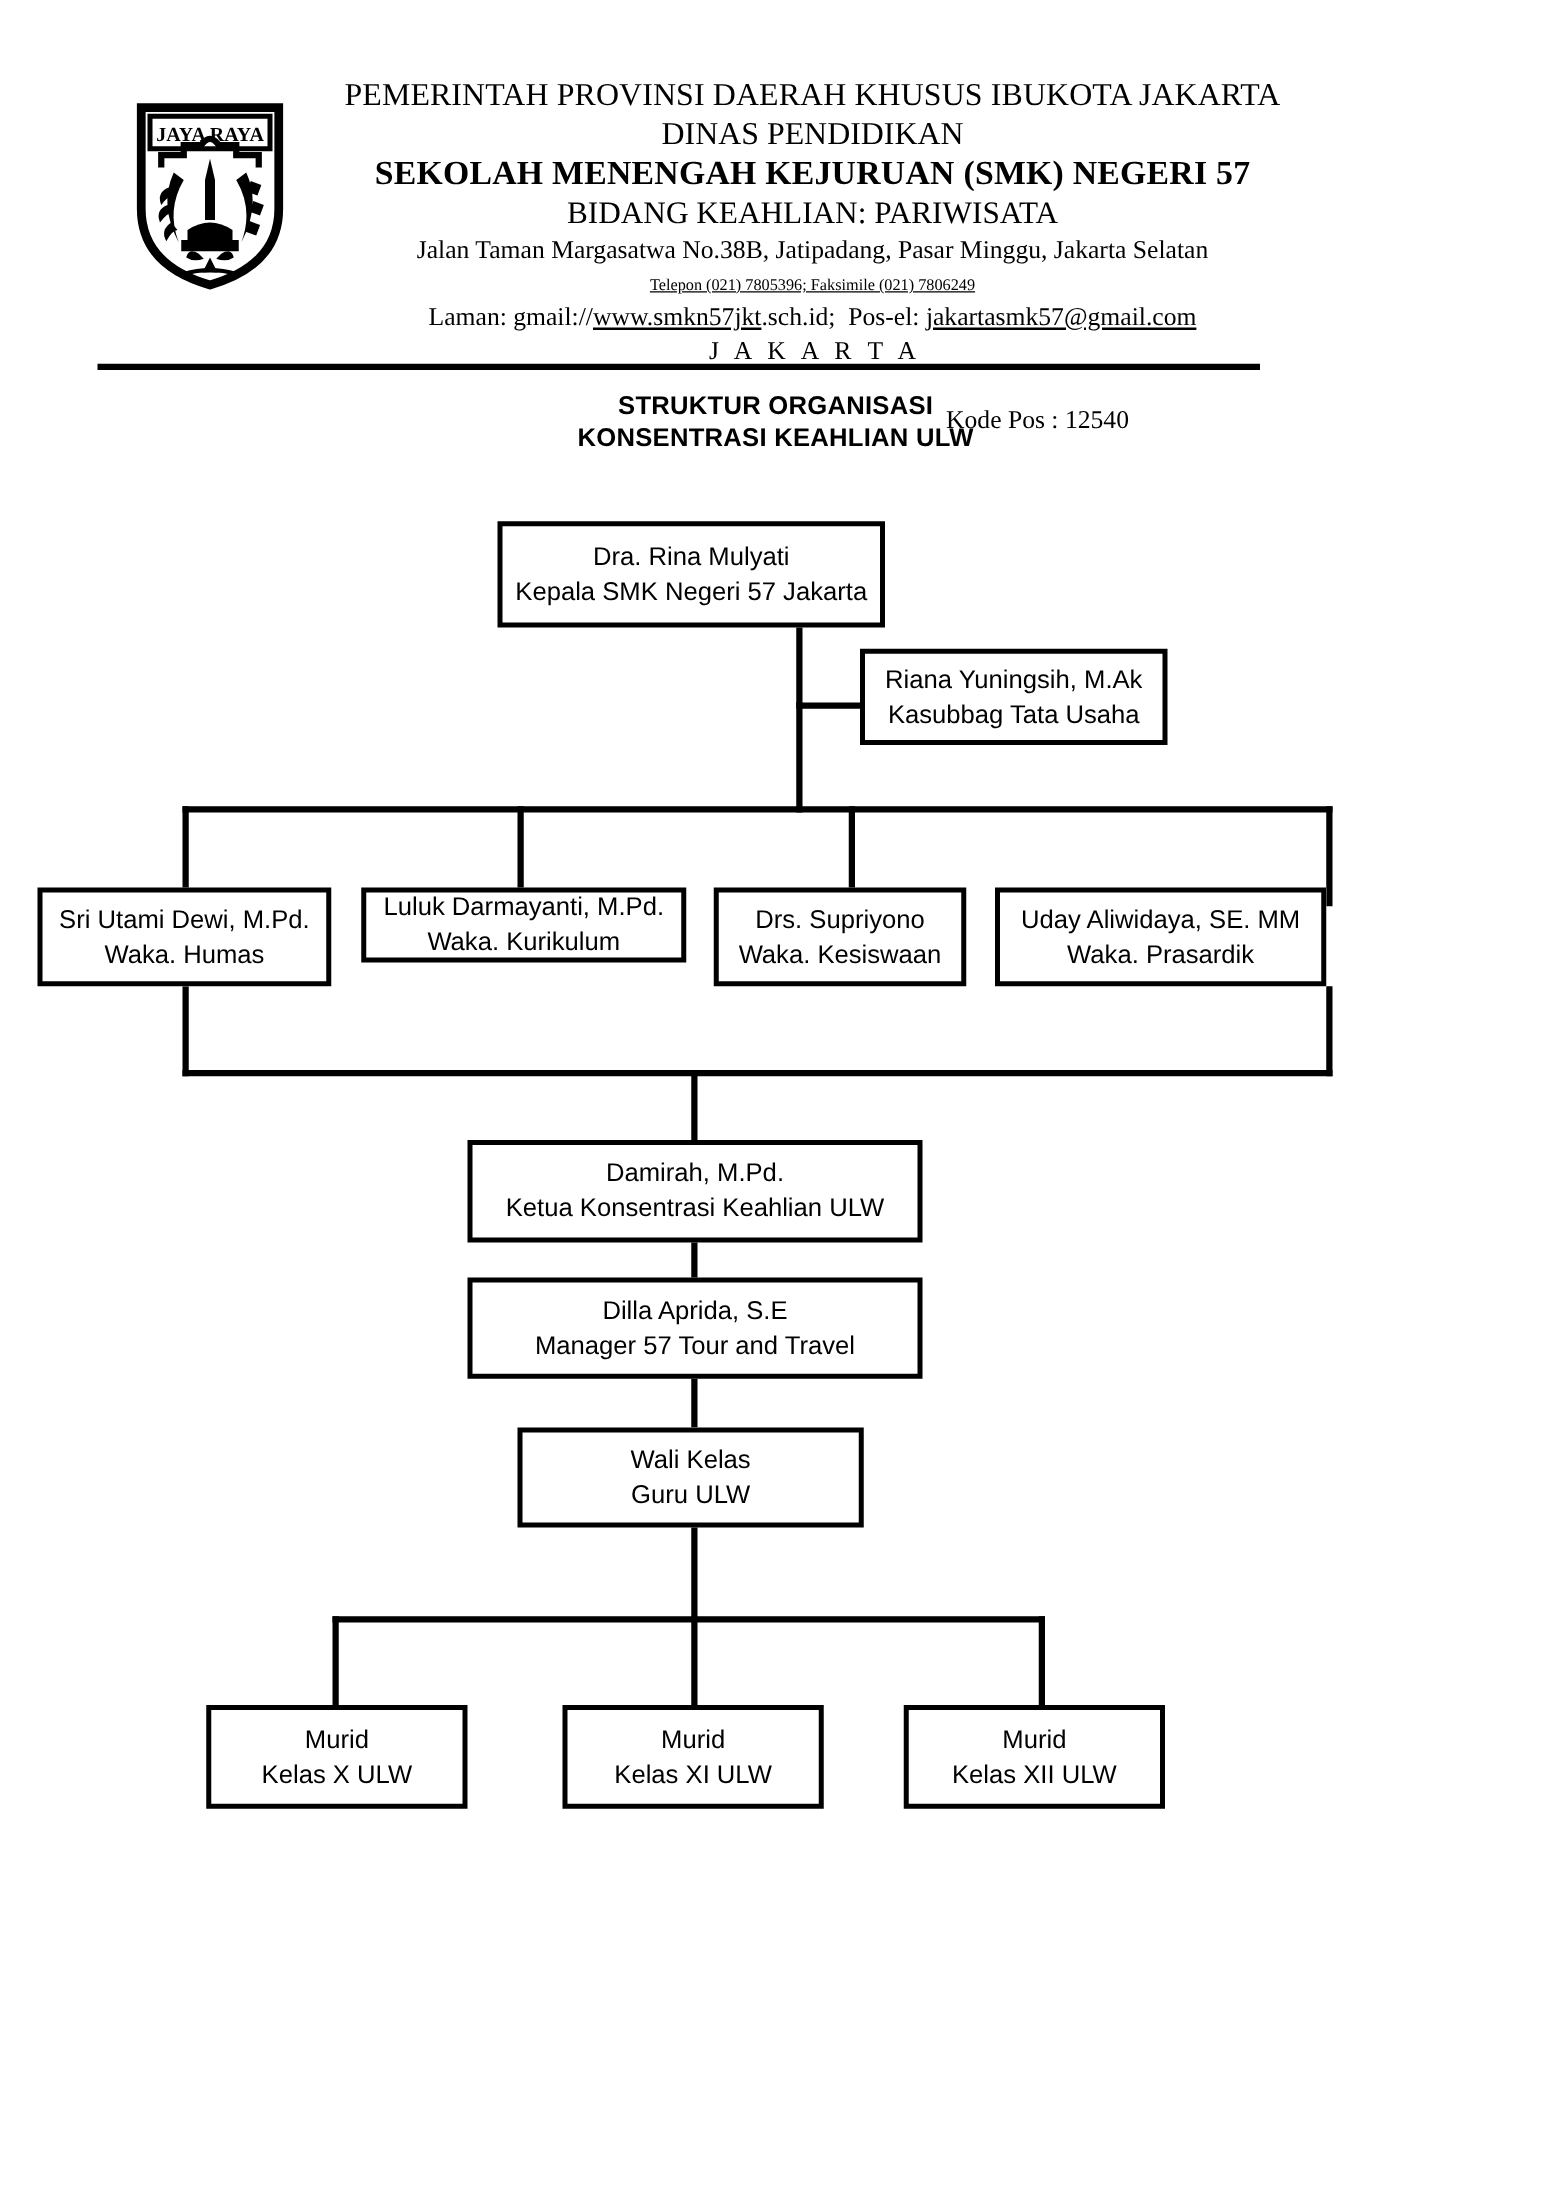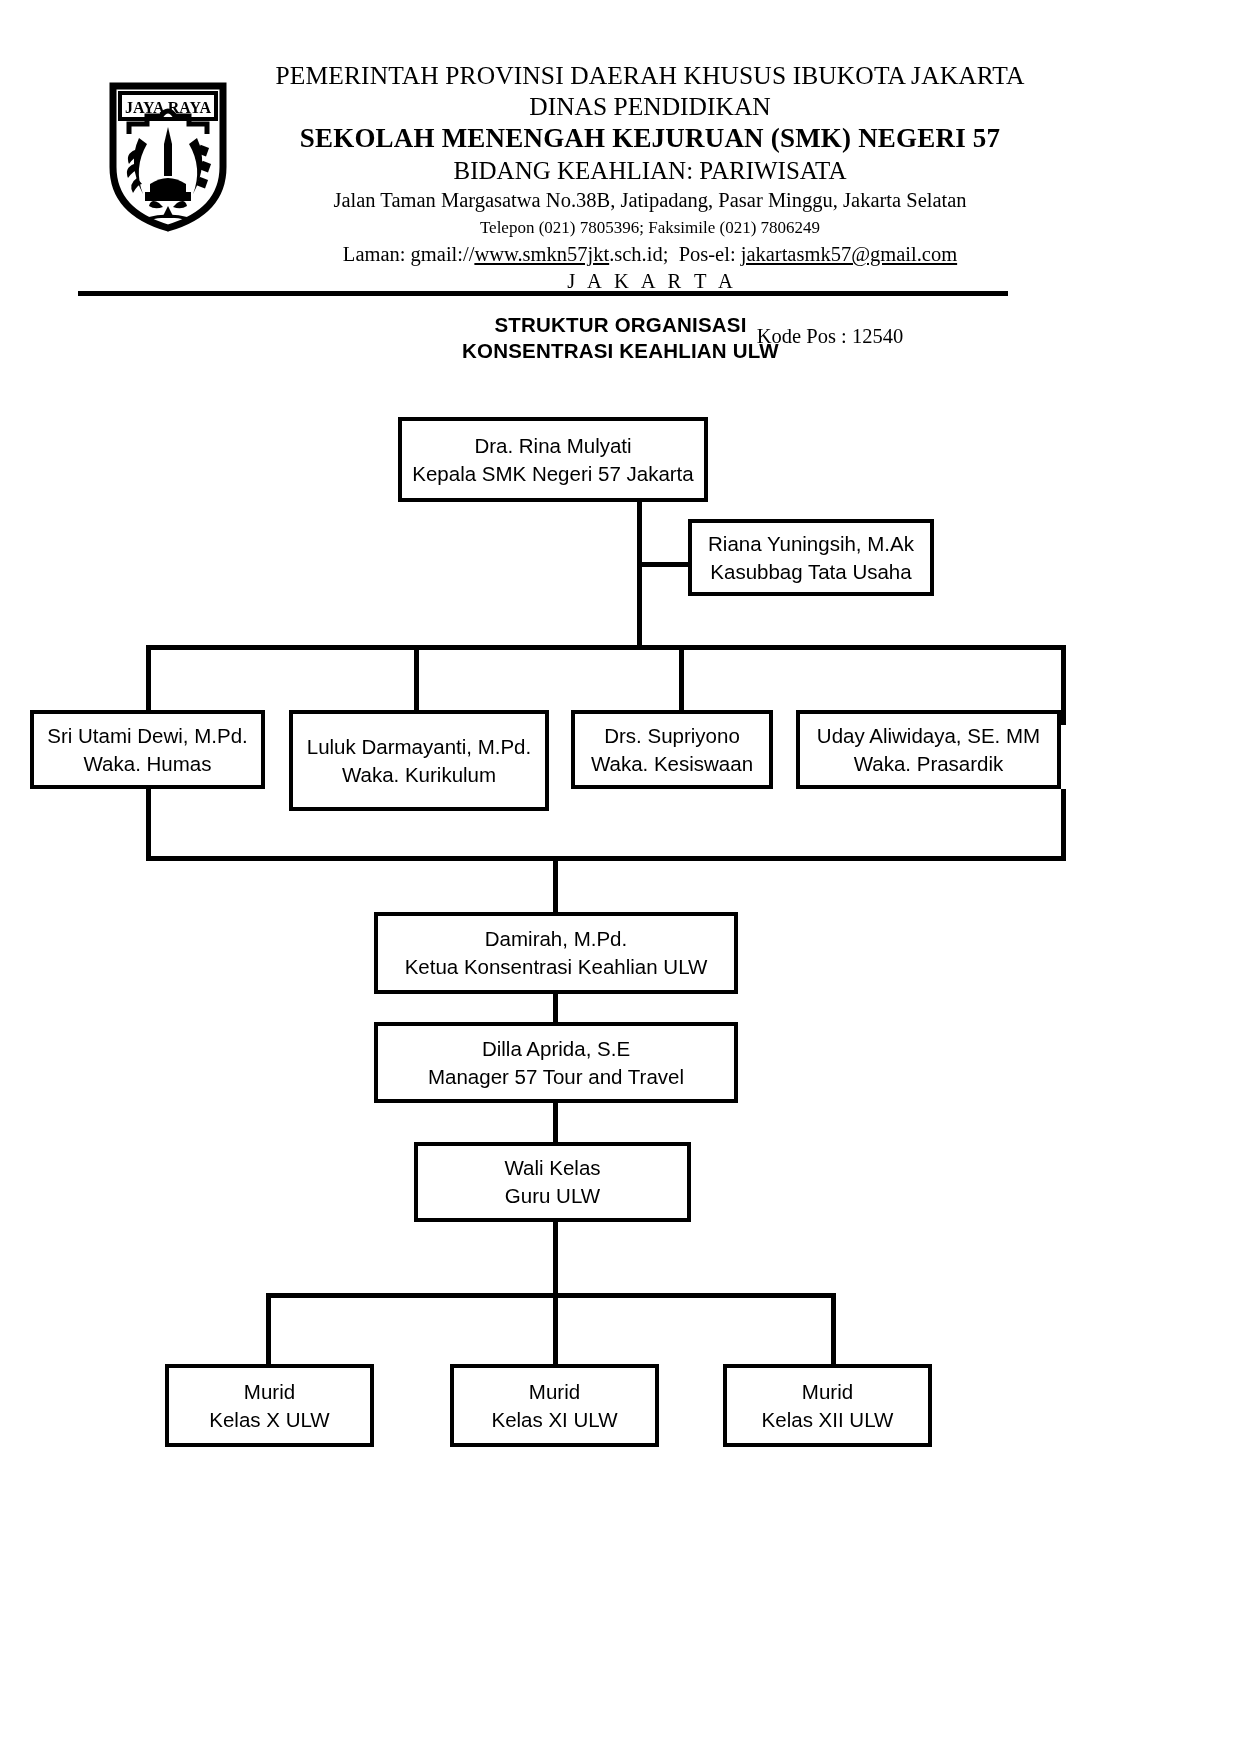--- a/index.html
+++ b/index.html
@@ -65,22 +65,23 @@
   }
   .hl4 {
     font-size: 25px;
     line-height: 32px;
   }
   .hl5 {
     font-size: 20.5px;
     line-height: 27px;
   }
   .hl6 {
-    font-size: 17px;
-    line-height: 27px;
+    font-size: 13px;
+    line-height: 27px;
+    text-decoration: underline;
   }
   .hl7 {
     font-size: 20.5px;
     line-height: 27px;
   }
   .hl8 {
     font-size: 20.5px;
     line-height: 27px;
     letter-spacing: 4px;
     padding-left: 4px;
@@ -231,21 +232,21 @@
   <div class="node" style="left:688px; top:519px; width:246px; height:77px;">
     <span class="ln">Riana Yuningsih, M.Ak</span>
     <span class="ln">Kasubbag Tata Usaha</span>
   </div>
 
   <div class="node" style="left:30px; top:710px; width:235px; height:79px;">
     <span class="ln">Sri Utami Dewi, M.Pd.</span>
     <span class="ln">Waka. Humas</span>
   </div>
 
-  <div class="node" style="left:289px; top:710px; width:260px; height:101px;">
+  <div class="node" style="left:289px; top:710px; width:260px; height:60px;">
     <span class="ln">Luluk Darmayanti, M.Pd.</span>
     <span class="ln">Waka. Kurikulum</span>
   </div>
 
   <div class="node" style="left:571px; top:710px; width:202px; height:79px;">
     <span class="ln">Drs. Supriyono</span>
     <span class="ln">Waka. Kesiswaan</span>
   </div>
 
   <div class="node" style="left:796px; top:710px; width:265px; height:79px;">

